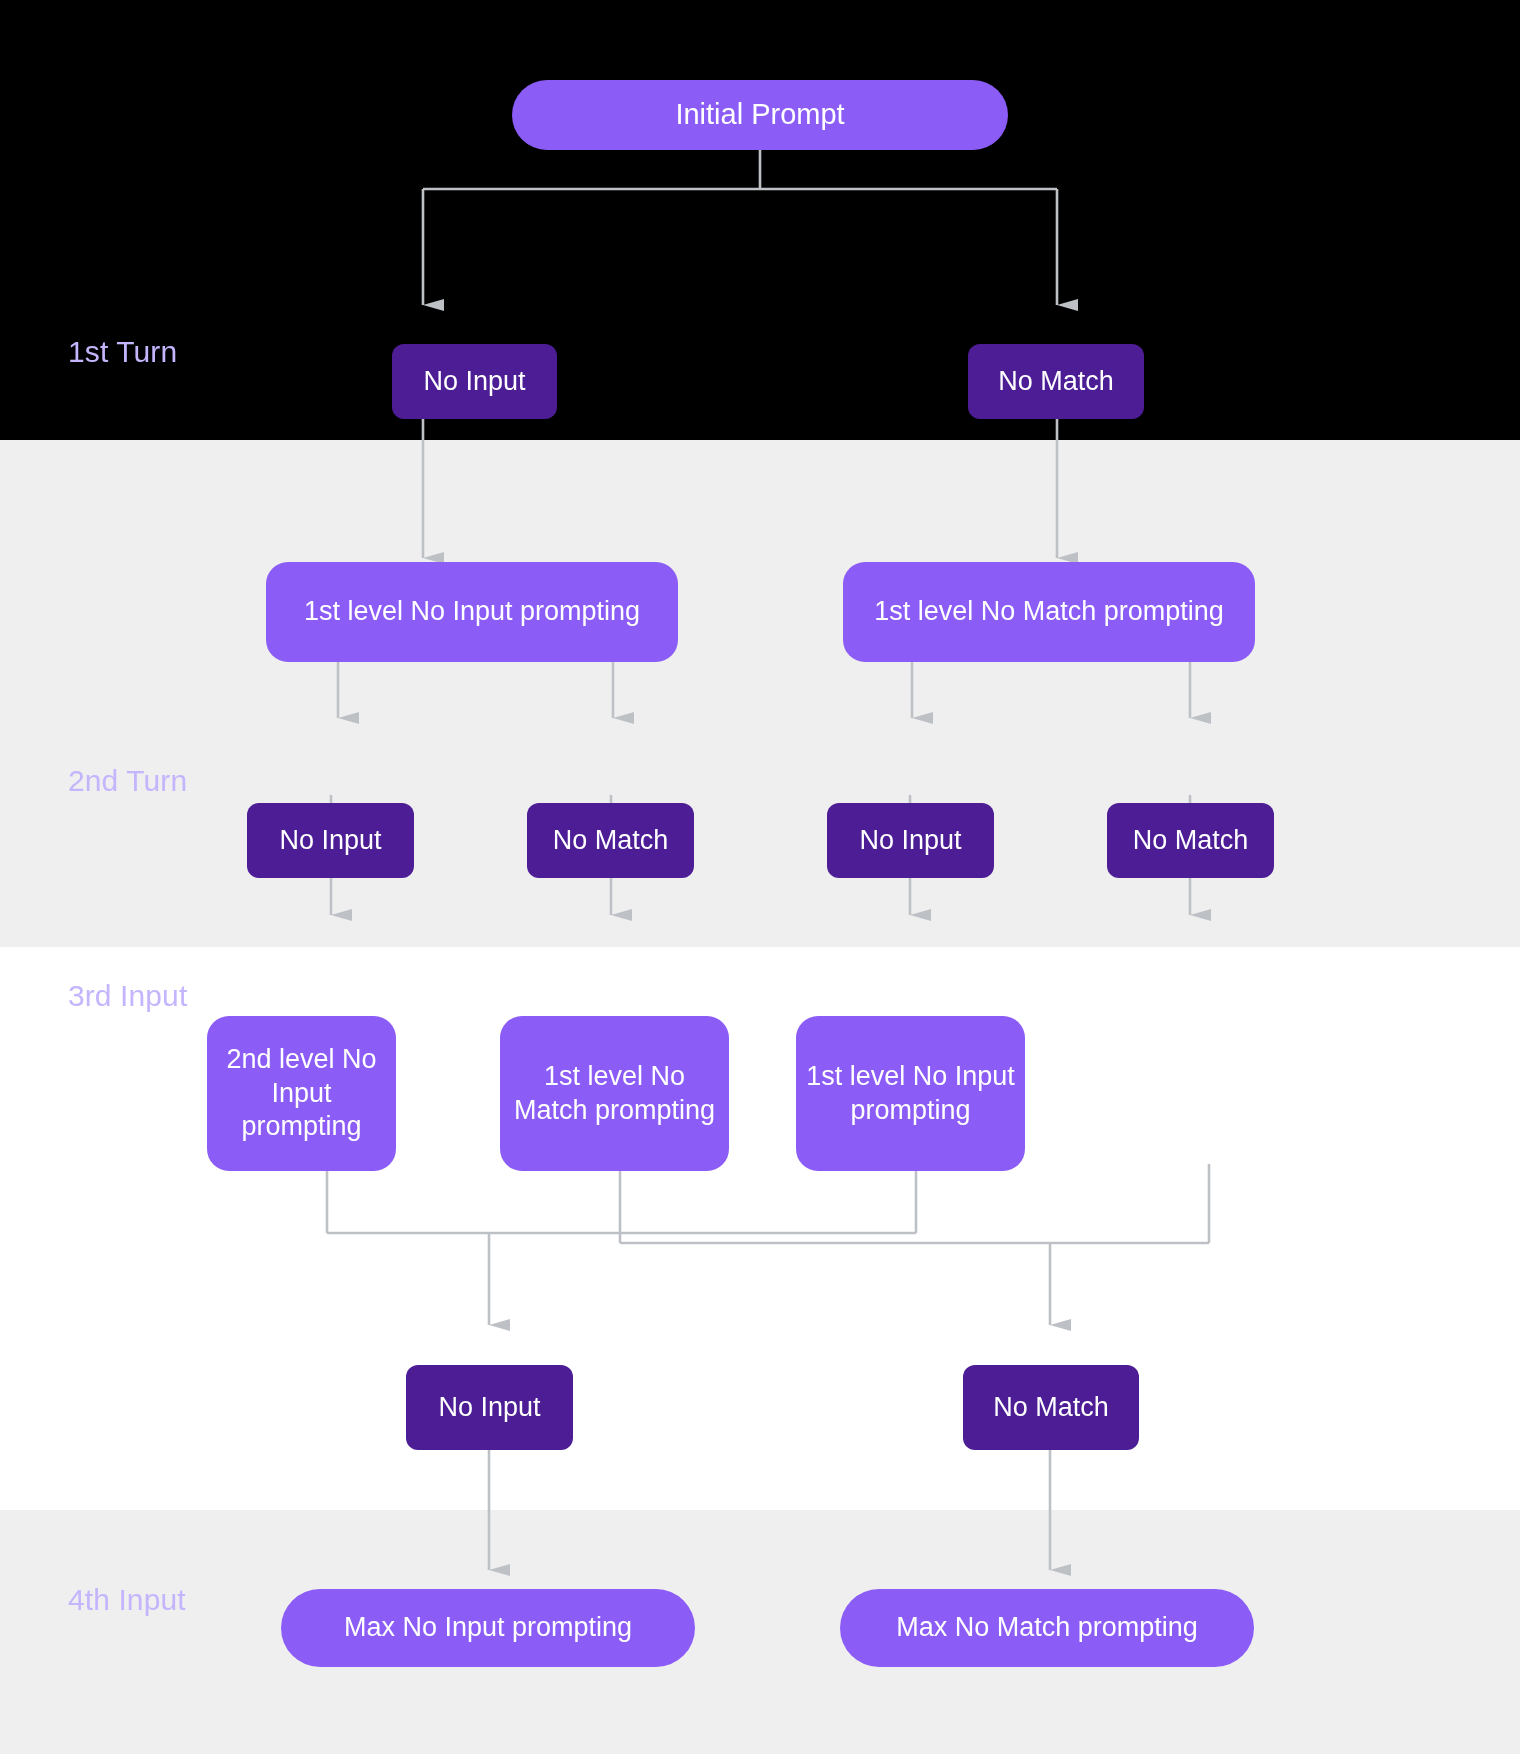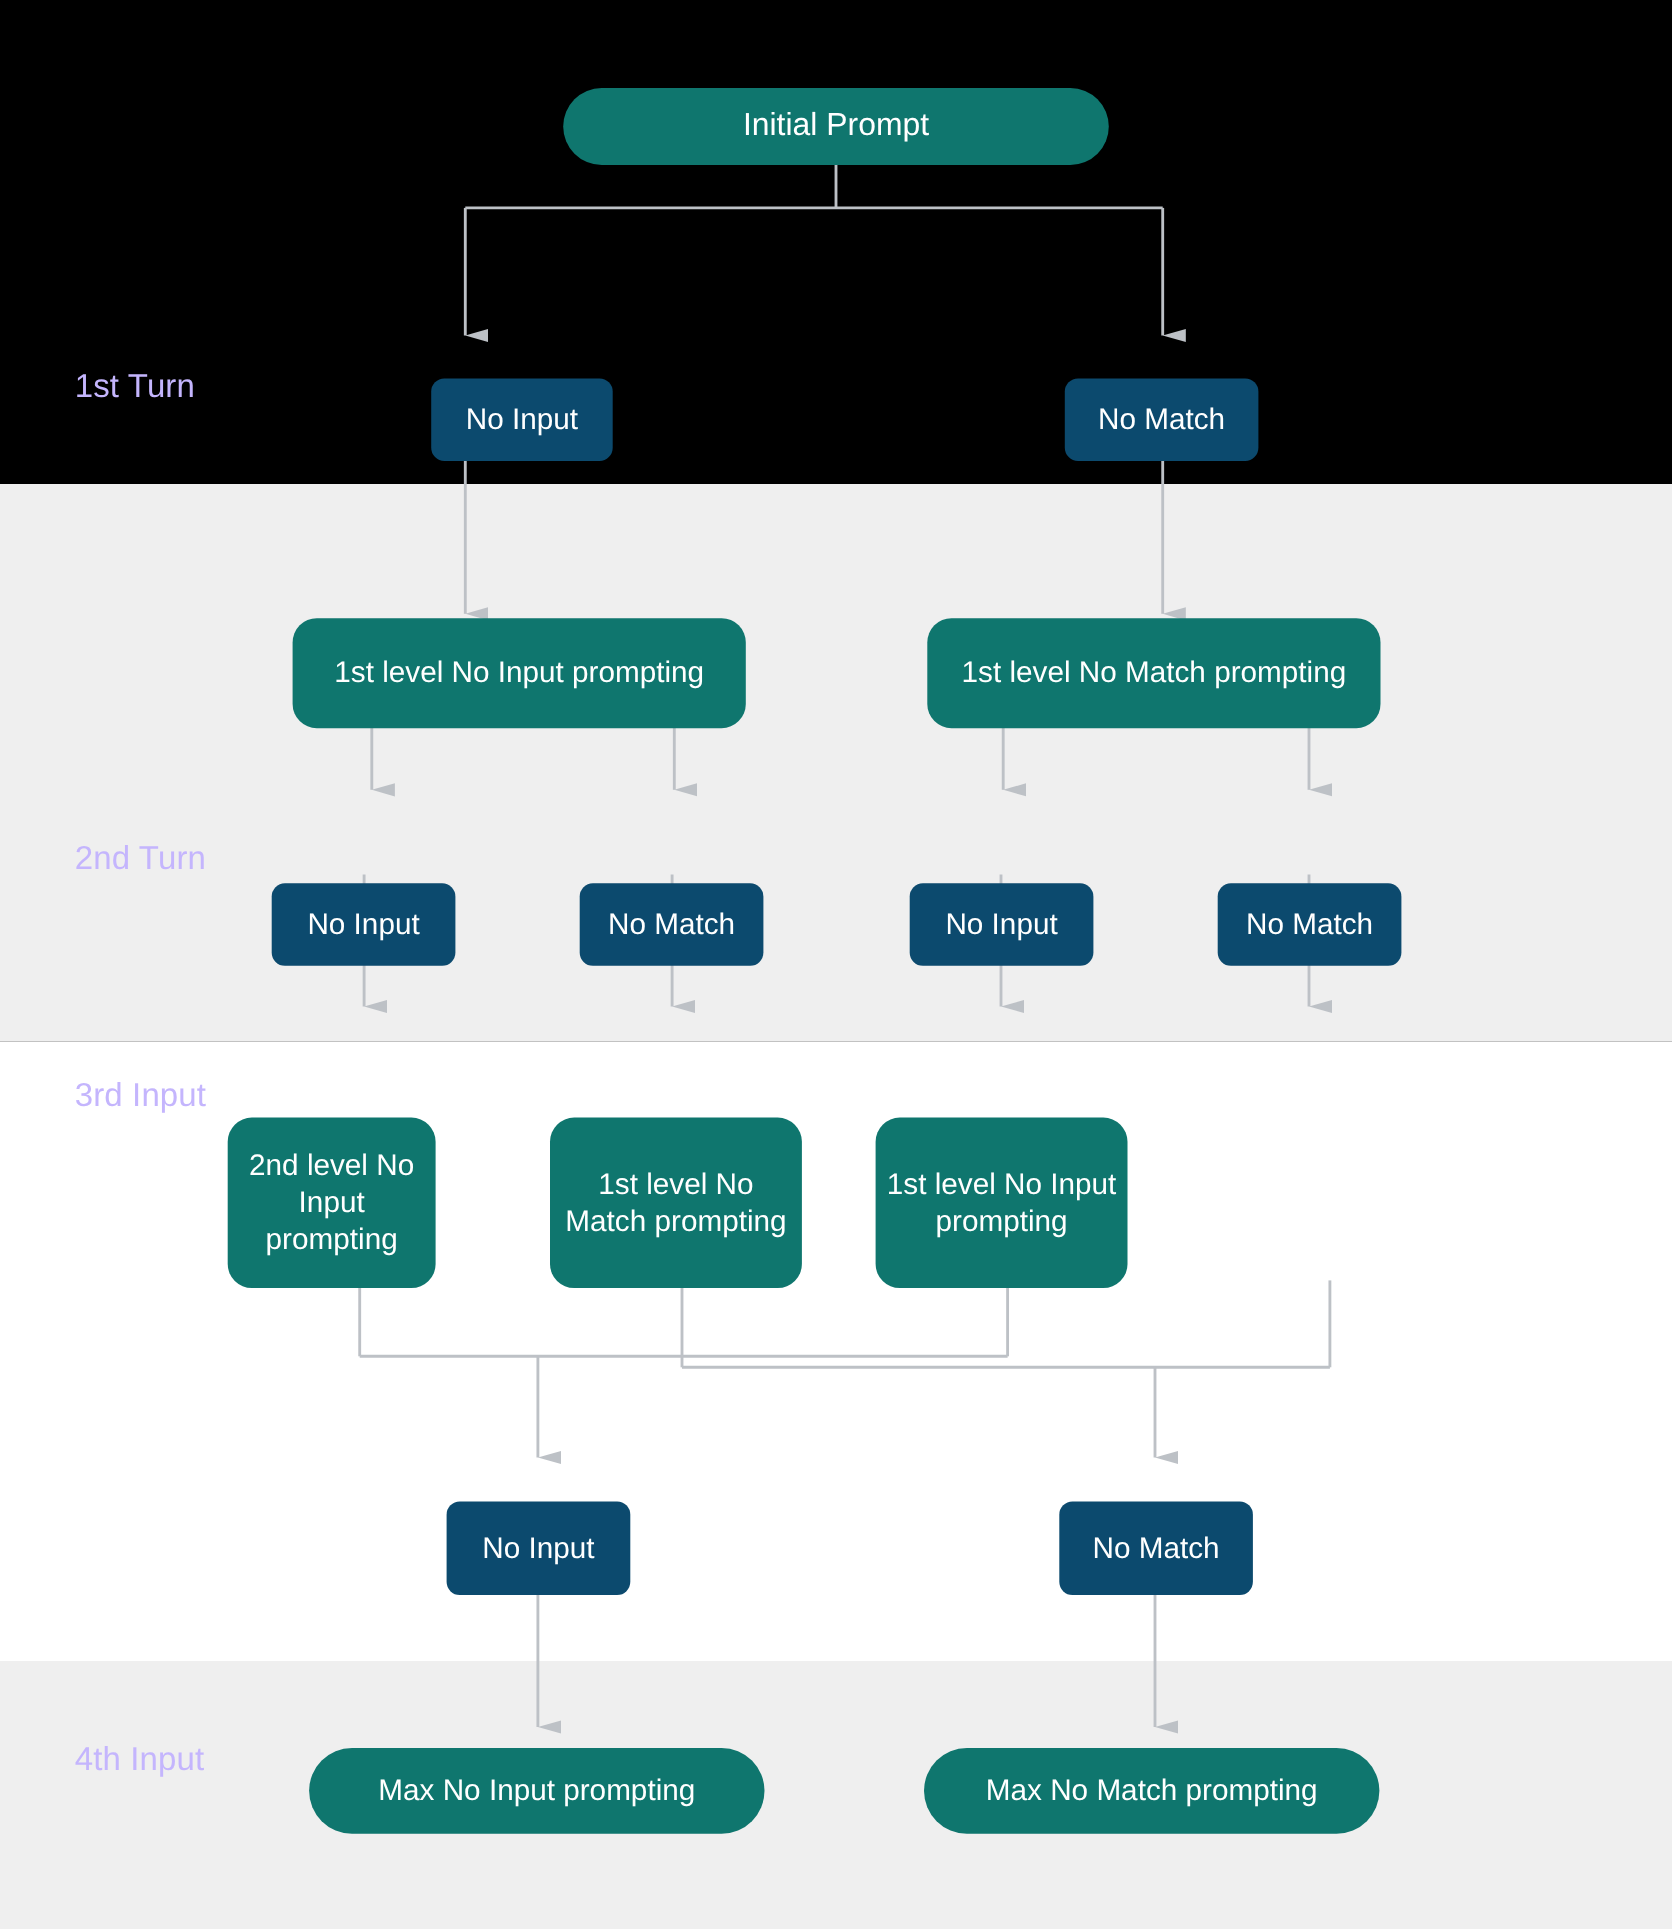--- a/index.html
+++ b/index.html
@@ -44,22 +44,22 @@
     display: flex;
     align-items: center;
     justify-content: center;
     text-align: center;
     color: #FFFFFF;
     font-size: 27px;
     line-height: 1.24;
     box-sizing: border-box;
     padding: 4px 10px;
   }
-  .node-blue  { background: #0f766e; }
-  .node-green { background: #0c4a6e; }
+  .node-blue  { background: #8b5cf6; }
+  .node-green { background: #4c1d95; }
   .r-pill  { border-radius: 44px; }
   .r-soft  { border-radius: 12px; }
   .r-med   { border-radius: 22px; }
 </style>
 </head>
 <body>
 
 <div id="canvas">
 
   <div class="band band-black" style="top:0px;height:440px;"></div>

